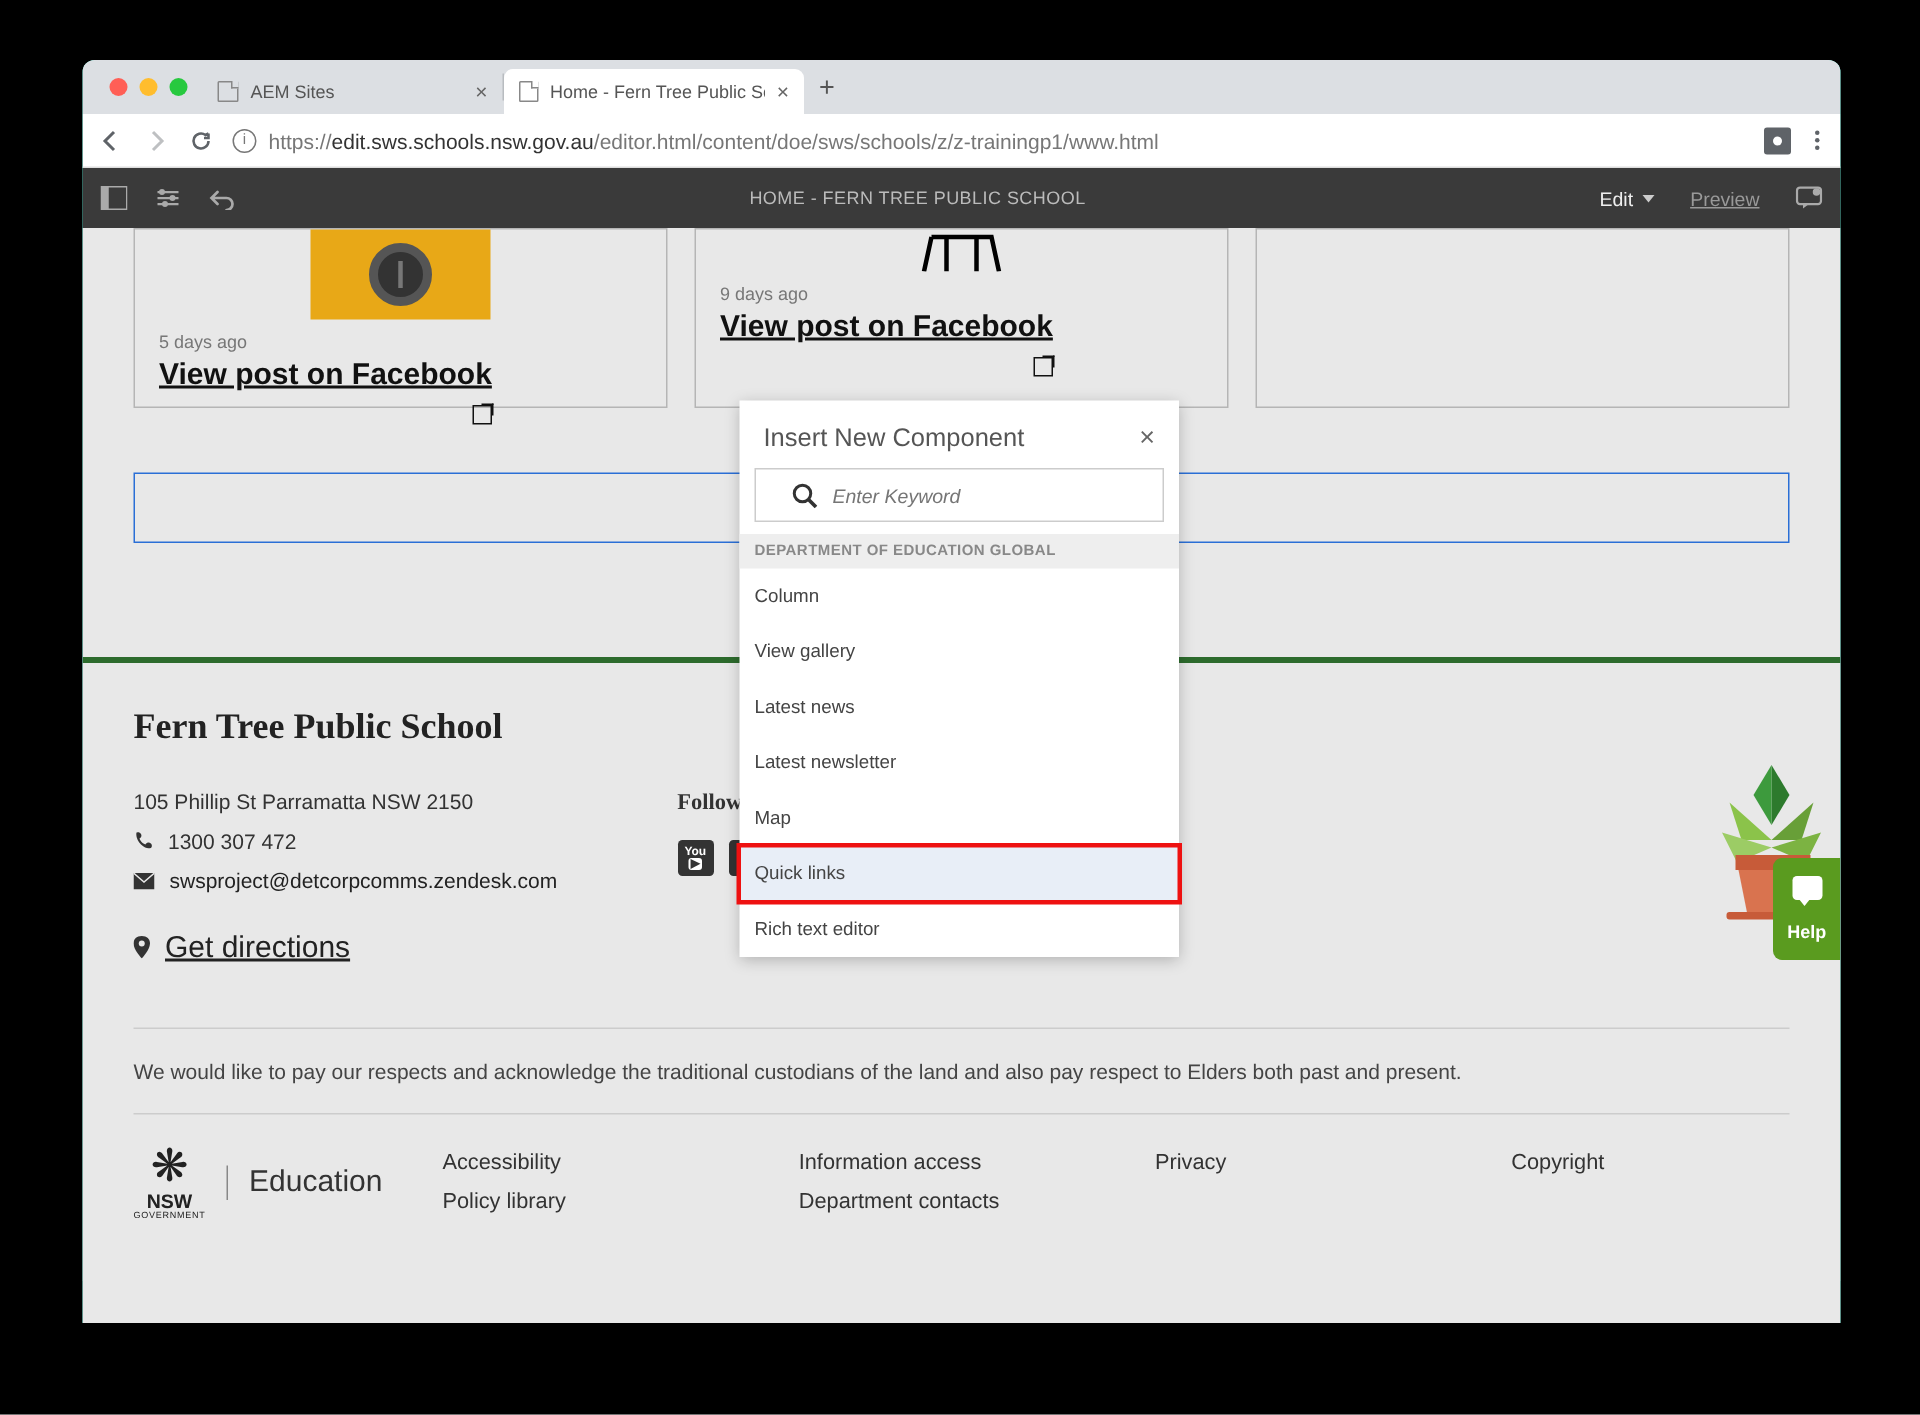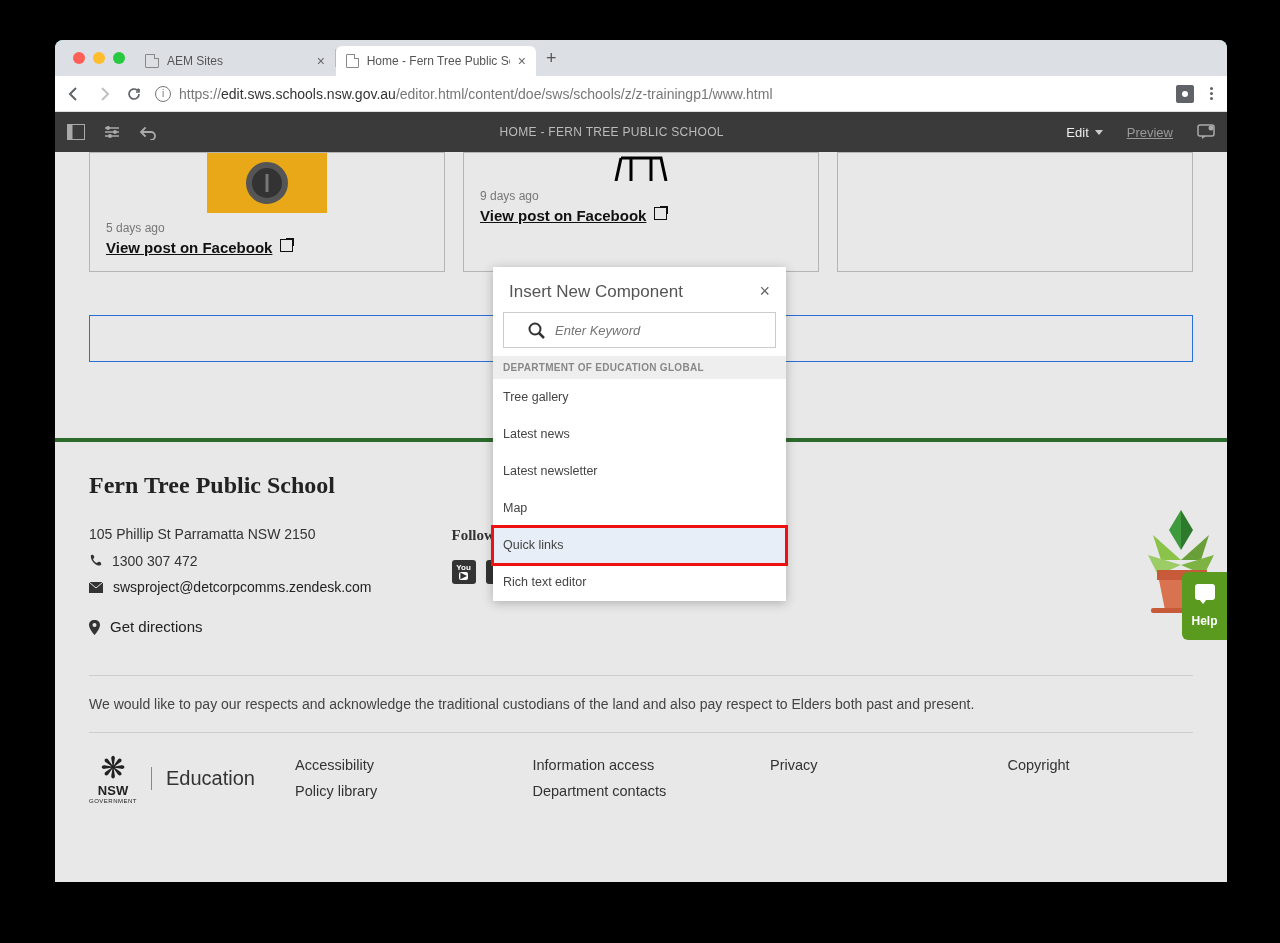--- a/index.html
+++ b/index.html
@@ -43,21 +43,21 @@
   
   
   .page-area { position: relative; height: 766px; background: #e8e8e8; overflow: hidden; }
   
   .cards-row { display:flex; gap: 18px; padding: 0 34px; margin-top:0; }
   .card { flex:1; border:1px solid #b5b5b5; background:#e8e8e8; padding: 0 16px 16px; position:relative; height:120px; }
   .card1-img { width:120px; height:60px; background:#e8a817; margin:0 auto; display:flex; align-items:center; justify-content:center; }
   .wheel { width:42px; height:42px; border-radius:50%; background:#333; border:6px solid #555; position:relative; }
   .wheel::before { content:""; position:absolute; left:50%; top:50%; width:3px; height:18px; background:#777; transform:translate(-50%,-50%);}
   .card .meta { font-size:12px; color:#777; margin-top:8px; }
-  .card .link { font-size:15px; font-weight:700; color:#111; text-decoration:underline; margin-top:4px; display:inline-flex; align-items:flex-start; gap:8px;}
+  .card .link { font-size:20px; font-weight:700; color:#111; text-decoration:underline; margin-top:4px; display:inline-flex; align-items:flex-end; gap:8px;flex-direction:column;}
   .ext-link-icon { width:13px; height:13px; border:1.5px solid #111; position:relative; display:inline-block; }
   .ext-link-icon::after { content:""; position:absolute; right:-2px; top:-2px; width:7px; height:7px; border-top:1.5px solid #111; border-right:1.5px solid #111; }
   .card2-img { width:100px; height:28px; margin:0 auto; }
   .chair-svg { stroke:#000; stroke-width:3; fill:none; }
   
   .drop-slot { margin: 43px 34px 0; height: 47px; border:1px solid #2a6fd6; background:#e8e8e8; }
   
   .green-divider { height:4px; background:#2d6b2d; margin-top:76px; }
   
   .footer-area { padding: 30px 34px 0; background:#e8e8e8; color:#222; }
@@ -246,21 +246,21 @@
                 <rect x="0.5" y="0.5" width="13" height="10" stroke="#333" fill="#333"></rect>
                 <path d="M0 0 L7 6 L14 0" stroke="#e8e8e8" fill="none"></path>
               </svg>
             <a>swsproject@detcorpcomms.zendesk.com</a>
           </div>
           <div class="iconline" style="margin-top:12px;">
             <svg width="11" height="15" viewBox="0 0 11 15">
                 <path d="M5.5 0 C2 0 0 2 0 5 C0 9 5.5 15 5.5 15 C5.5 15 11 9 11 5 C11 2 9 0 5.5 0 Z" fill="#333"></path>
                 <circle cx="5.5" cy="5" r="2" fill="#e8e8e8"></circle>
               </svg>
-            <a style="font-size:15px;">Get directions</a>
+            <a style="font-size:20px;text-decoration:underline;">Get directions</a>
           </div>
         </div>
         <div class="col">
           <h4>Follow us</h4>
           <div class="social">
             <div class="social-box" style="font-size:8px; flex-direction:column; line-height:1;">
                 <span>You</span>
                 <span style="background:#fff;color:#333;border-radius:2px;padding:0 1px;">▶</span>
               </div>
             <div class="social-box">f</div>
@@ -316,21 +316,22 @@
       </div>
       <div class="search-wrap">
         <svg class="search-icon-svg" viewBox="0 0 17 17">
             <circle cx="7" cy="7" r="5.5" stroke="#333" stroke-width="2" fill="none"></circle>
             <path d="M11 11 L16 16" stroke="#333" stroke-width="2.5"></path>
           </svg>
         <input class="search-input" placeholder="Enter Keyword" style="">
       </div>
       <div class="group-header">DEPARTMENT OF EDUCATION GLOBAL</div>
       <div id="comp-list">
-          <div class="comp-item">Tree gallery</div>
+          <div class="comp-item">Column</div>
+          <div class="comp-item">View gallery</div>
           <div class="comp-item">Latest news</div>
           <div class="comp-item">Latest newsletter</div>
           <div class="comp-item">Map</div>
           <div class="comp-item hl">Quick links</div>
           <div class="comp-item">Rich text editor</div>
         </div>
     </div>
 
   </div>
 </div>

